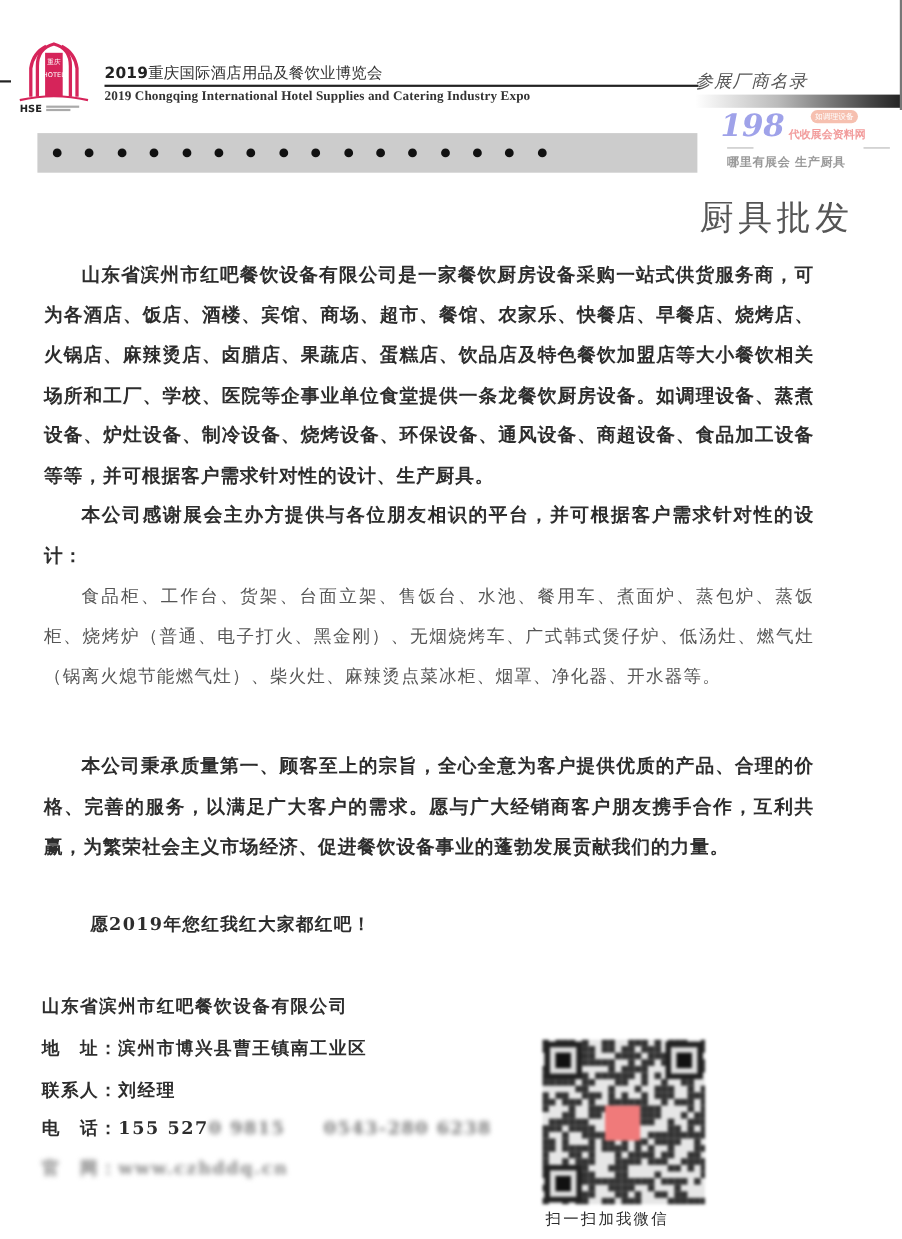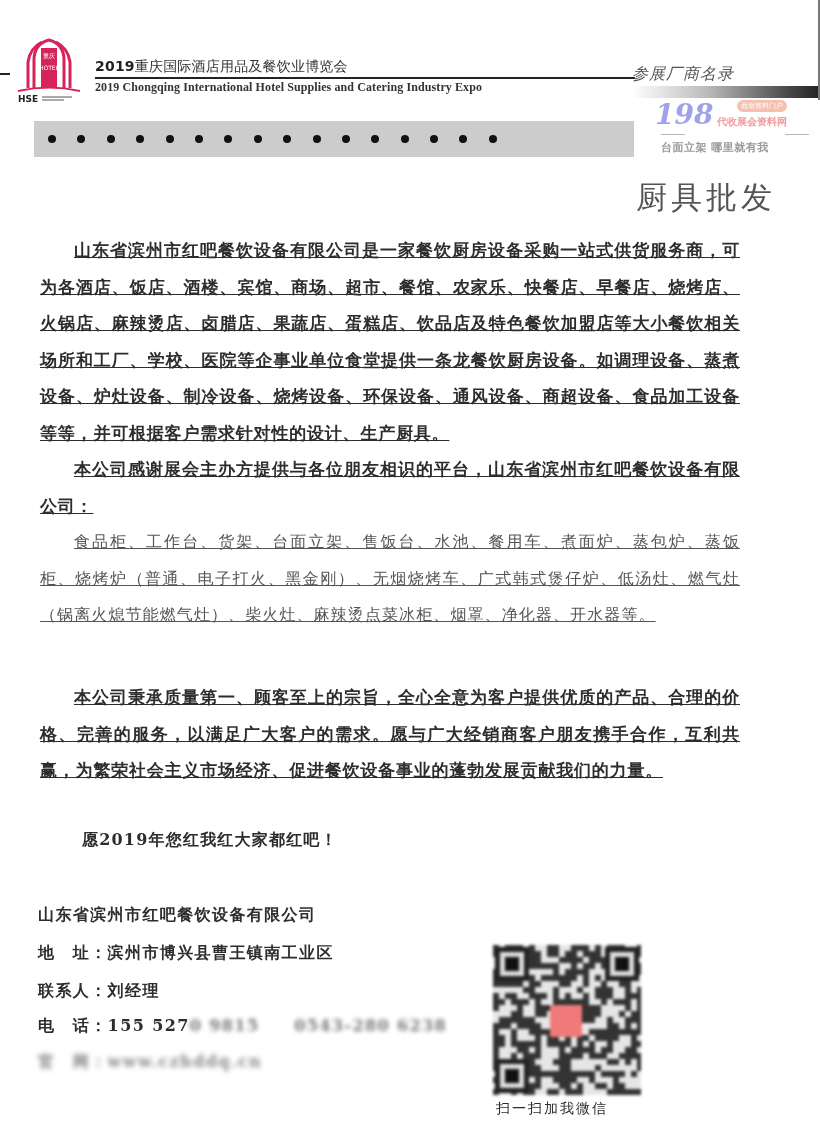--- a/index.html
+++ b/index.html
@@ -39,21 +39,21 @@
   .wm-line { position:absolute; top:36px; height:1px; width:24px; background:#aaa; }
 
   
   .doc-title { position:absolute; left:0; width:776px; top:177px; text-align:right;
                font-family:"DejaVu Sans","Liberation Sans",sans-serif; font-size:31px; font-weight:normal;
                color:#555; letter-spacing:4px; }
 
   
   .para { position:absolute; left:40px; width:700px; font-size:17px; line-height:36.5px;
           text-align:justify; text-justify:inter-character; color:#2d2d2d; letter-spacing:0.8px; }
-  .indent { text-indent:34px;text-decoration:underline; }
+  .indent { text-indent:34px; }
   .p1 { top:232px; font-weight:bold; }
   .p2 { top:451px; font-weight:bold; }
   .p3 { top:524px; font-family:"DejaVu Sans","Liberation Sans",sans-serif; font-size:16px; color:#555; letter-spacing:1.1px; }
   .p4 { top:679px; font-weight:bold; }
 
   .slogan { position:absolute; left:82px; top:830px; font-size:16px; font-weight:bold; color:#2d2d2d; letter-spacing:1.2px; }
 
   .contact { position:absolute; left:38px; font-size:16px; color:#2d2d2d; letter-spacing:1.4px; font-weight:bold; }
   .c-company { top:905px; }
   .c-address { top:943px; }
@@ -106,31 +106,31 @@
     <span class="dot"></span>
     <span class="dot"></span>
     <span class="dot"></span>
     <span class="dot"></span>
     <span class="dot"></span>
     <span class="dot"></span>
   </div>
 
 <div class="wm">
   <span class="wm-198">198</span>
-  <span class="wm-tag">西南资料门户</span>
+  <span class="wm-tag">如调理设备</span>
   <span class="wm-site">代收展会资料网</span>
   <span class="wm-line" style="left:6px"></span>
   <span class="wm-line" style="left:130px"></span>
-  <span class="wm-slogan">台面立架 哪里就有我</span>
+  <span class="wm-slogan">哪里有展会 生产厨具</span>
 </div>
 
 <div class="doc-title">厨具批发</div>
 
 <div class="para indent p1">山东省滨州市红吧餐饮设备有限公司是一家餐饮厨房设备采购一站式供货服务商，可为各酒店、饭店、酒楼、宾馆、商场、超市、餐馆、农家乐、快餐店、早餐店、烧烤店、火锅店、麻辣烫店、卤腊店、果蔬店、蛋糕店、饮品店及特色餐饮加盟店等大小餐饮相关场所和工厂、学校、医院等企事业单位食堂提供一条龙餐饮厨房设备。如调理设备、蒸煮设备、炉灶设备、制冷设备、烧烤设备、环保设备、通风设备、商超设备、食品加工设备等等，并可根据客户需求针对性的设计、生产厨具。</div>
-<div class="para indent p2">本公司感谢展会主办方提供与各位朋友相识的平台，山东省滨州市红吧餐饮设备有限公司：</div>
+<div class="para indent p2">本公司感谢展会主办方提供与各位朋友相识的平台，并可根据客户需求针对性的设计：</div>
 <div class="para indent p3">食品柜、工作台、货架、台面立架、售饭台、水池、餐用车、煮面炉、蒸包炉、蒸饭柜、烧烤炉（普通、电子打火、黑金刚）、无烟烧烤车、广式韩式煲仔炉、低汤灶、燃气灶（锅离火熄节能燃气灶）、柴火灶、麻辣烫点菜冰柜、烟罩、净化器、开水器等。</div>
 <div class="para indent p4">本公司秉承质量第一、顾客至上的宗旨，全心全意为客户提供优质的产品、合理的价格、完善的服务，以满足广大客户的需求。愿与广大经销商客户朋友携手合作，互利共赢，为繁荣社会主义市场经济、促进餐饮设备事业的蓬勃发展贡献我们的力量。</div>
 
 <div class="slogan">愿2019年您红我红大家都红吧！</div>
 
 <div class="contact c-company">山东省滨州市红吧餐饮设备有限公司</div>
 <div class="contact c-address">
   <span>地　址：</span><span>滨州市博兴县曹王镇南工业区</span>
 </div>
 <div class="contact c-person">

